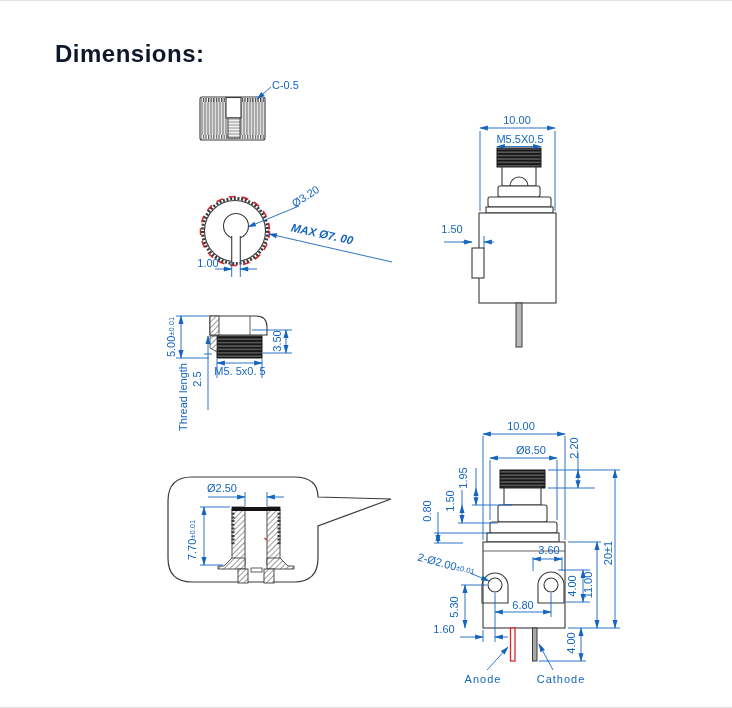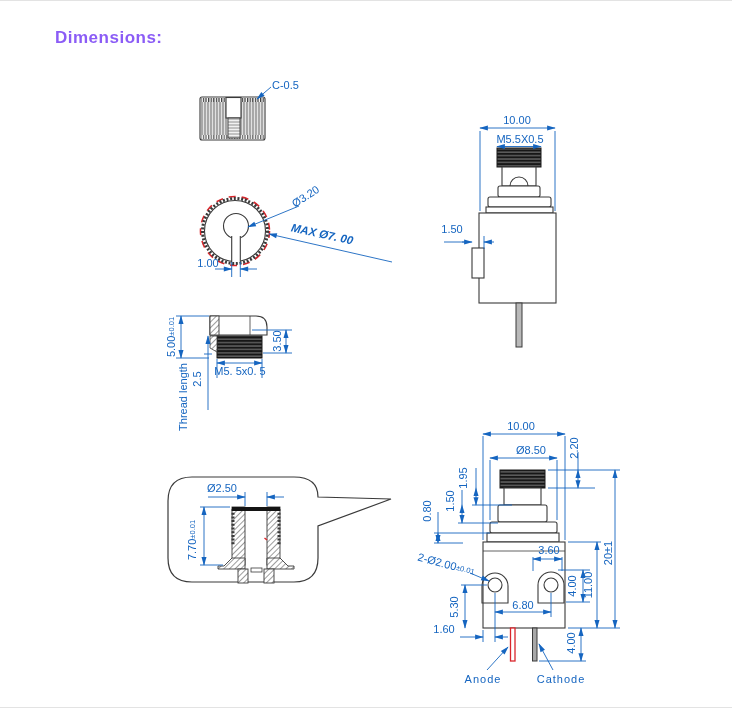--- a/index.html
+++ b/index.html
@@ -1,20 +1,20 @@
 <!DOCTYPE html>
 <html><head>
 <meta charset="utf-8">
 <style>
   html,body{margin:0;padding:0;background:#fff;}
   #stage{position:relative;width:732px;height:708px;background:#fff;overflow:hidden;
          font-family:"Liberation Sans",sans-serif;}
   #stage .edge{position:absolute;left:0;width:732px;height:1px;background:#e3e3e3;}
-  #page-title{position:absolute;left:55px;top:28px;font-size:17px;font-weight:600;
-              color:#8b5cf6;letter-spacing:0.5px;}
+  #page-title{position:absolute;left:55px;top:40px;font-size:24px;font-weight:600;
+              color:#0f172a;letter-spacing:0.5px;}
   svg{position:absolute;left:0;top:0;}
   
   .k  {stroke:#3a3a3a;fill:none;stroke-width:1.1;}
   .kf {stroke:#3a3a3a;fill:#ffffff;stroke-width:1.1;}
   .kt {stroke:#3a3a3a;fill:none;stroke-width:0.8;}
   
   .d  {stroke:#1565c0;fill:none;stroke-width:0.9;}
   .t  {fill:#1565c0;font-family:"Liberation Sans",sans-serif;font-size:11px;}
   .tc {text-anchor:middle;}
   .ts {font-size:7.5px;}

